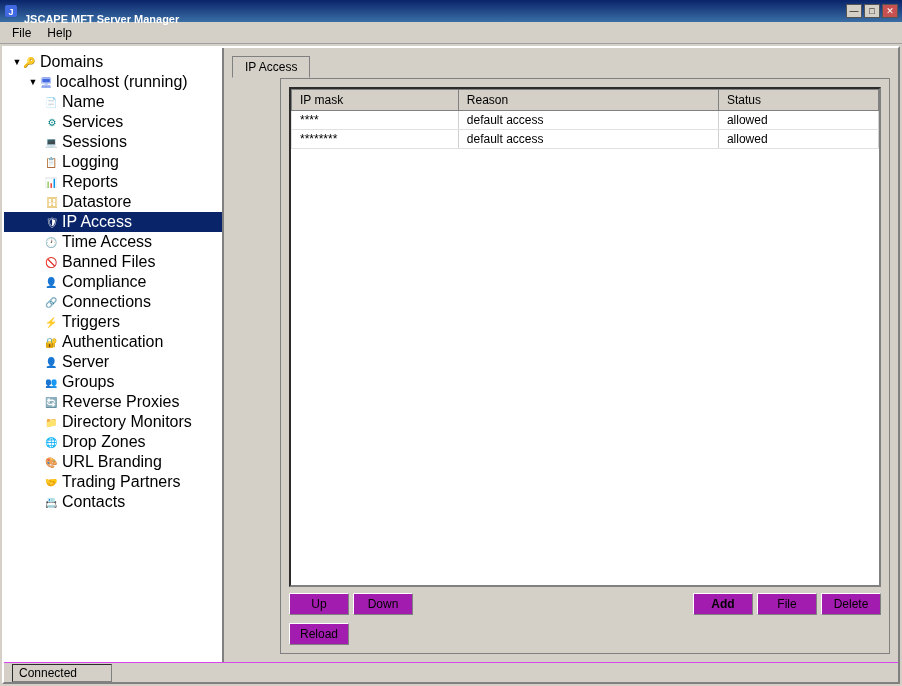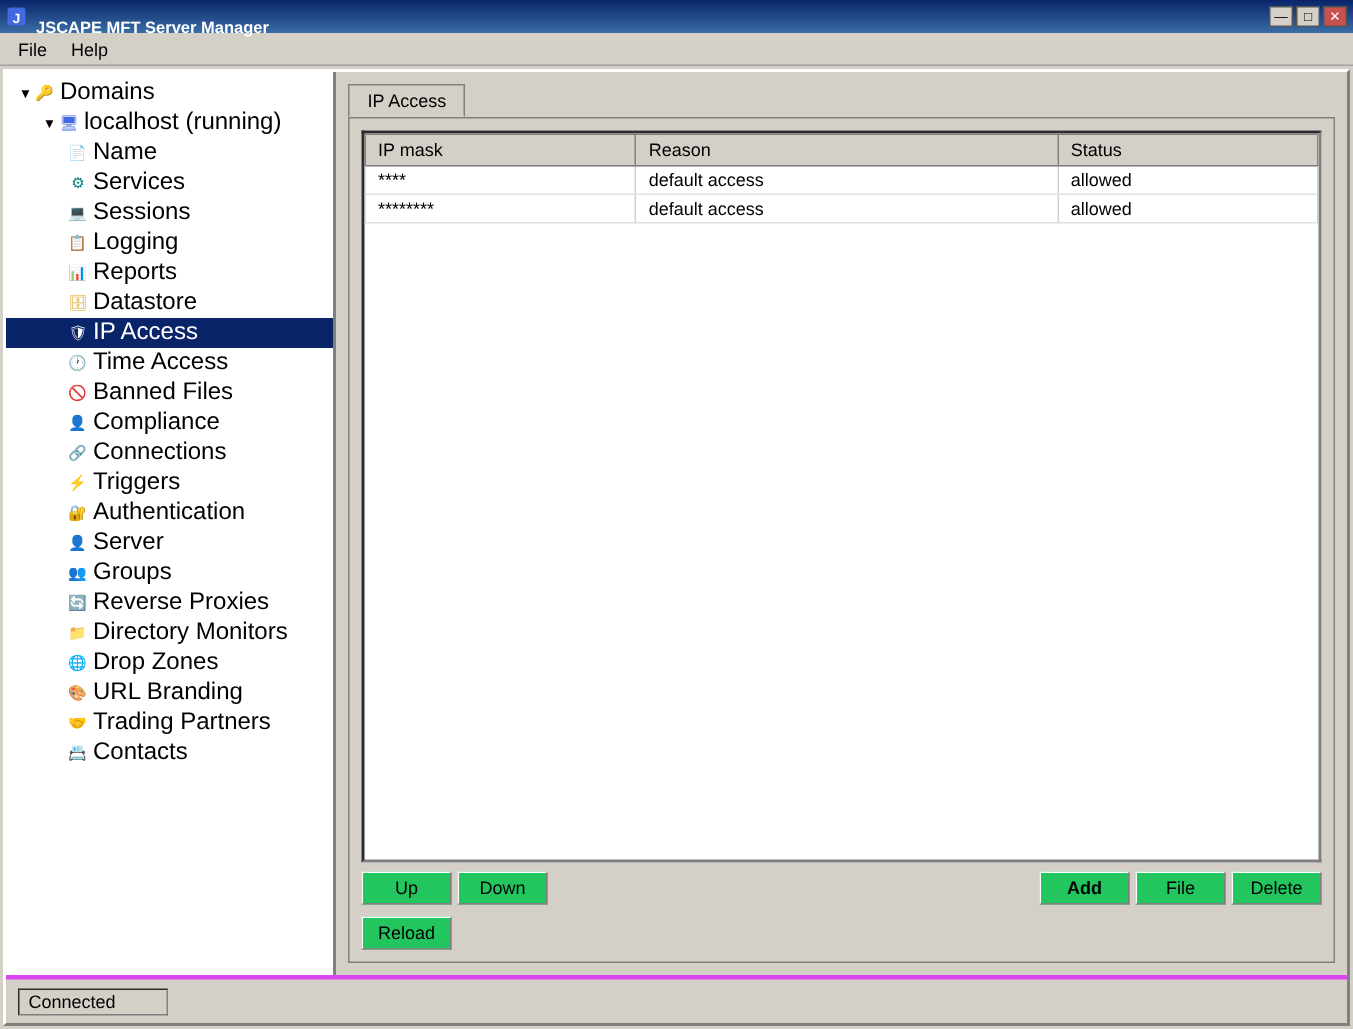--- a/index.html
+++ b/index.html
@@ -196,54 +196,55 @@
     }
 
     
     .content-panel {
       border: 1px solid #808080;
       background: #d4d0c8;
       flex: 1;
       display: flex;
       flex-direction: column;
       padding: 8px;
+      margin-left: 48px;
     }
 
     
     .button-row {
       display: flex;
       align-items: center;
       margin-top: 6px;
     }
     .button-row.space-between {
       justify-content: space-between;
     }
     .btn-group { display: flex; gap: 4px; }
 
     .btn {
       padding: 3px 4px;
-      background: #22c55e;
+      background: #a21caf;
       border: 1px solid;
       border-color: #ffffff #808080 #808080 #ffffff;
       border-top-color: #ffffff;
       border-left-color: #ffffff;
       border-right-color: #808080;
       border-bottom-color: #808080;
       cursor: pointer;
       font-size: 12px;
       min-width: 60px;
       text-align: center;
     }
     .btn-bold { font-weight: bold; }
 
     
     .status-bar {
       background: #d4d0c8;
-      border-top: 3px solid #d946ef;
-      height: 32px;
+      border-top: 1px solid #d946ef;
+      height: 20px;
       display: flex;
       align-items: center;
       padding: 0 8px;
       font-size: 12px;
     }
     .status-panel {
       border: 1px inset #808080;
       padding: 1px 6px;
       background: #d4d0c8;
       min-width: 100px;

